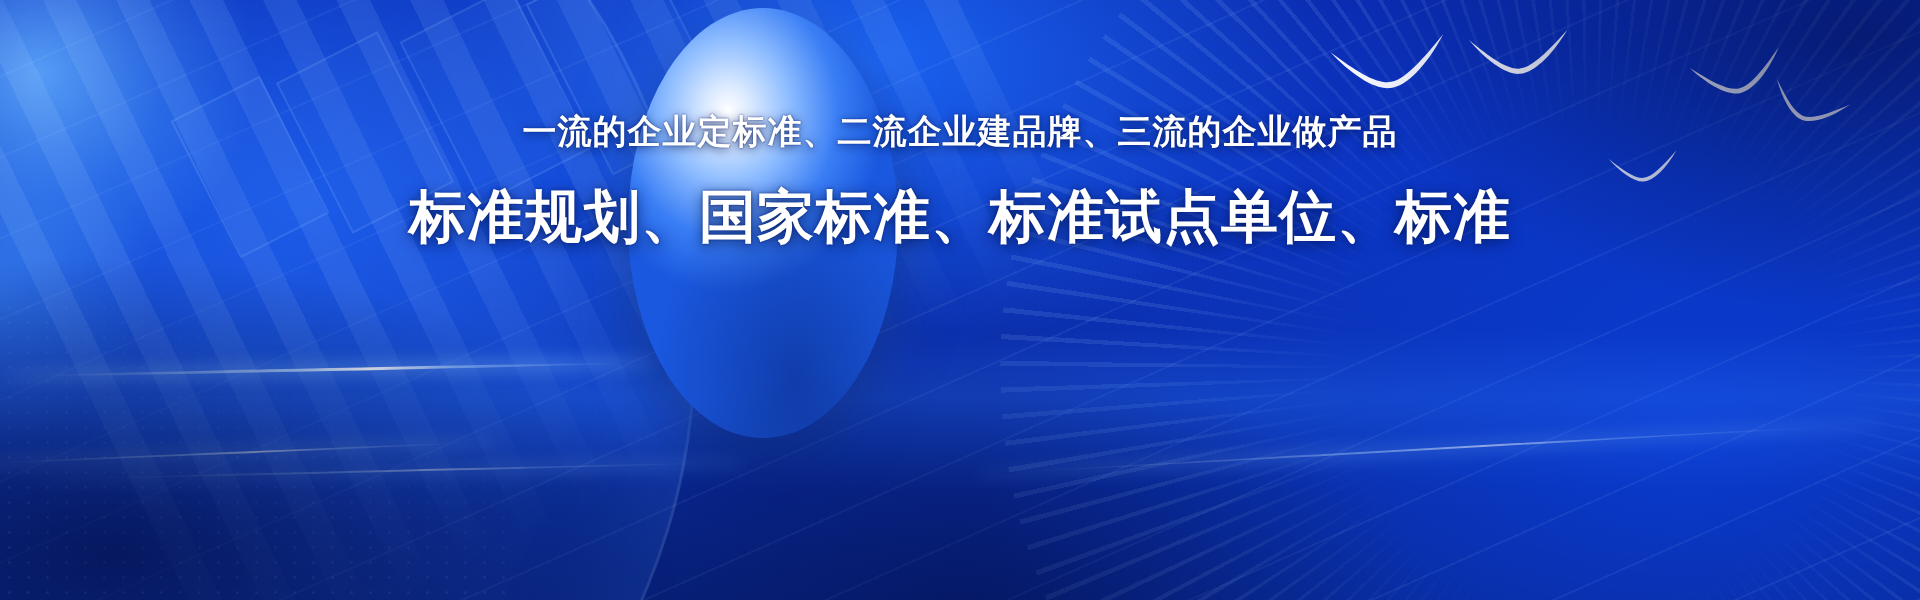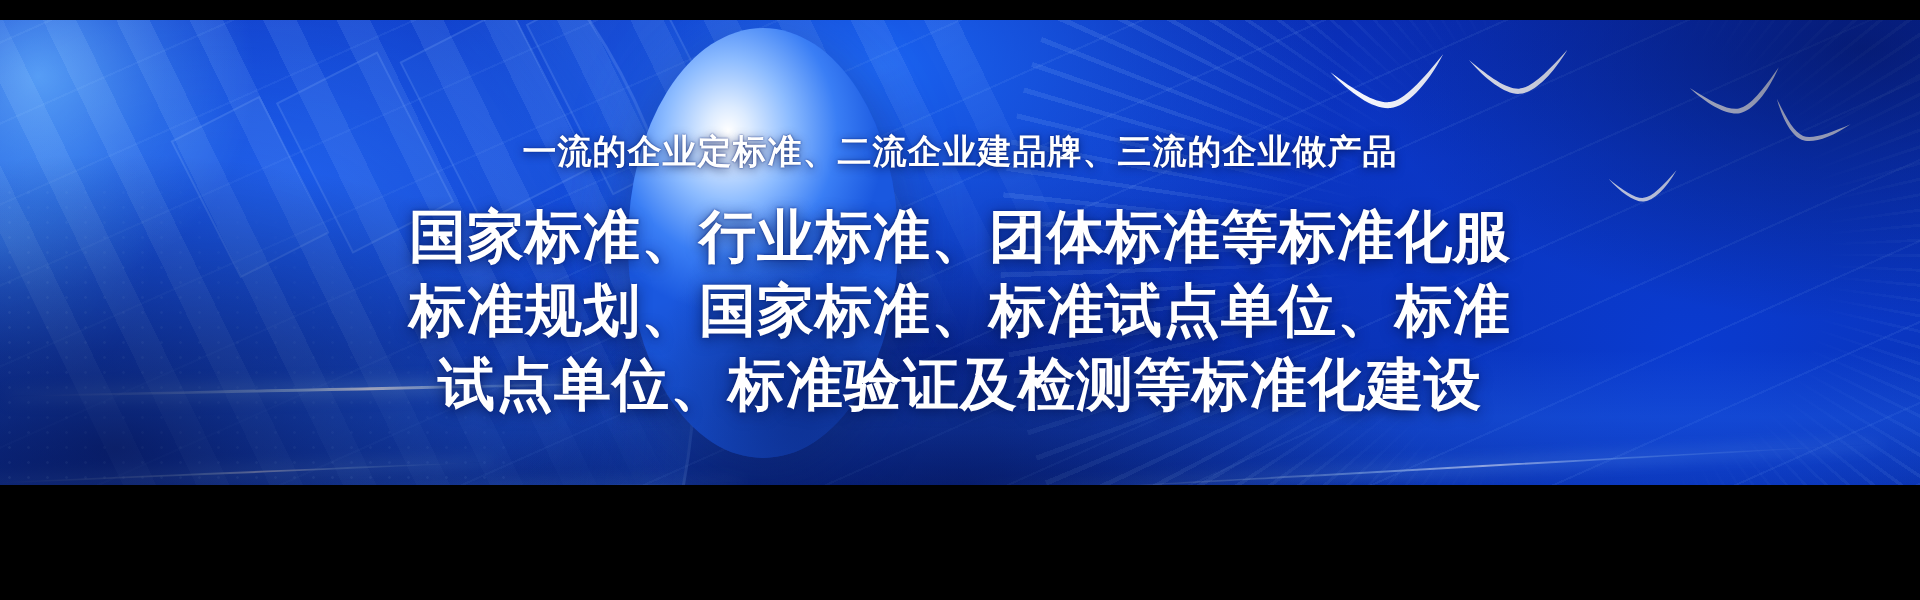--- a/index.html
+++ b/index.html
@@ -4,26 +4,25 @@
 <title>Banner</title>
 <style>
   html, body {
     margin: 0;
     padding: 0;
     background: #000;
   }
   #banner {
     position: relative;
     width: 1920px;
-    height: 465px;
+    height: 600px;
     overflow: hidden;
     font-family: "DejaVu Sans", "Liberation Sans", sans-serif;
     background: #0b2fa0;
     user-select: none;
-    margin-top: 20px;
   }
 
   
   .layer { position: absolute; inset: 0; pointer-events: none; }
 
   
   #bg-base {
     background:
       radial-gradient(ellipse 900px 520px at 16% 34%, #1756e8 0%, rgba(23,86,232,0) 62%),
       radial-gradient(ellipse 760px 480px at 46% 10%, #1b63f0 0%, rgba(27,99,240,0) 60%),
@@ -256,19 +255,17 @@
       <path d="M2 8 C26 30 44 44 58 44 C72 44 92 26 116 2 C96 32 74 50 58 50 C42 50 20 32 2 8 Z" fill="#ffffff" opacity="0.85"></path>
     </svg>
   </div>
 
   <div class="layer" id="bg-vignette"></div>
 
   <div id="content">
     <div id="tagline">一流的企业定标准、二流企业建品牌、三流的企业做产品</div>
 
     <div id="headline">
-      <span class="ln">国家标准、行业标准、团体标准等标准化服</span>
       <span class="ln">标准规划、国家标准、标准试点单位、标准</span>
-      <span class="ln">试点单位、标准验证及检测等标准化建设</span>
     </div>
   </div>
 
 </div>
 
 </body></html>

